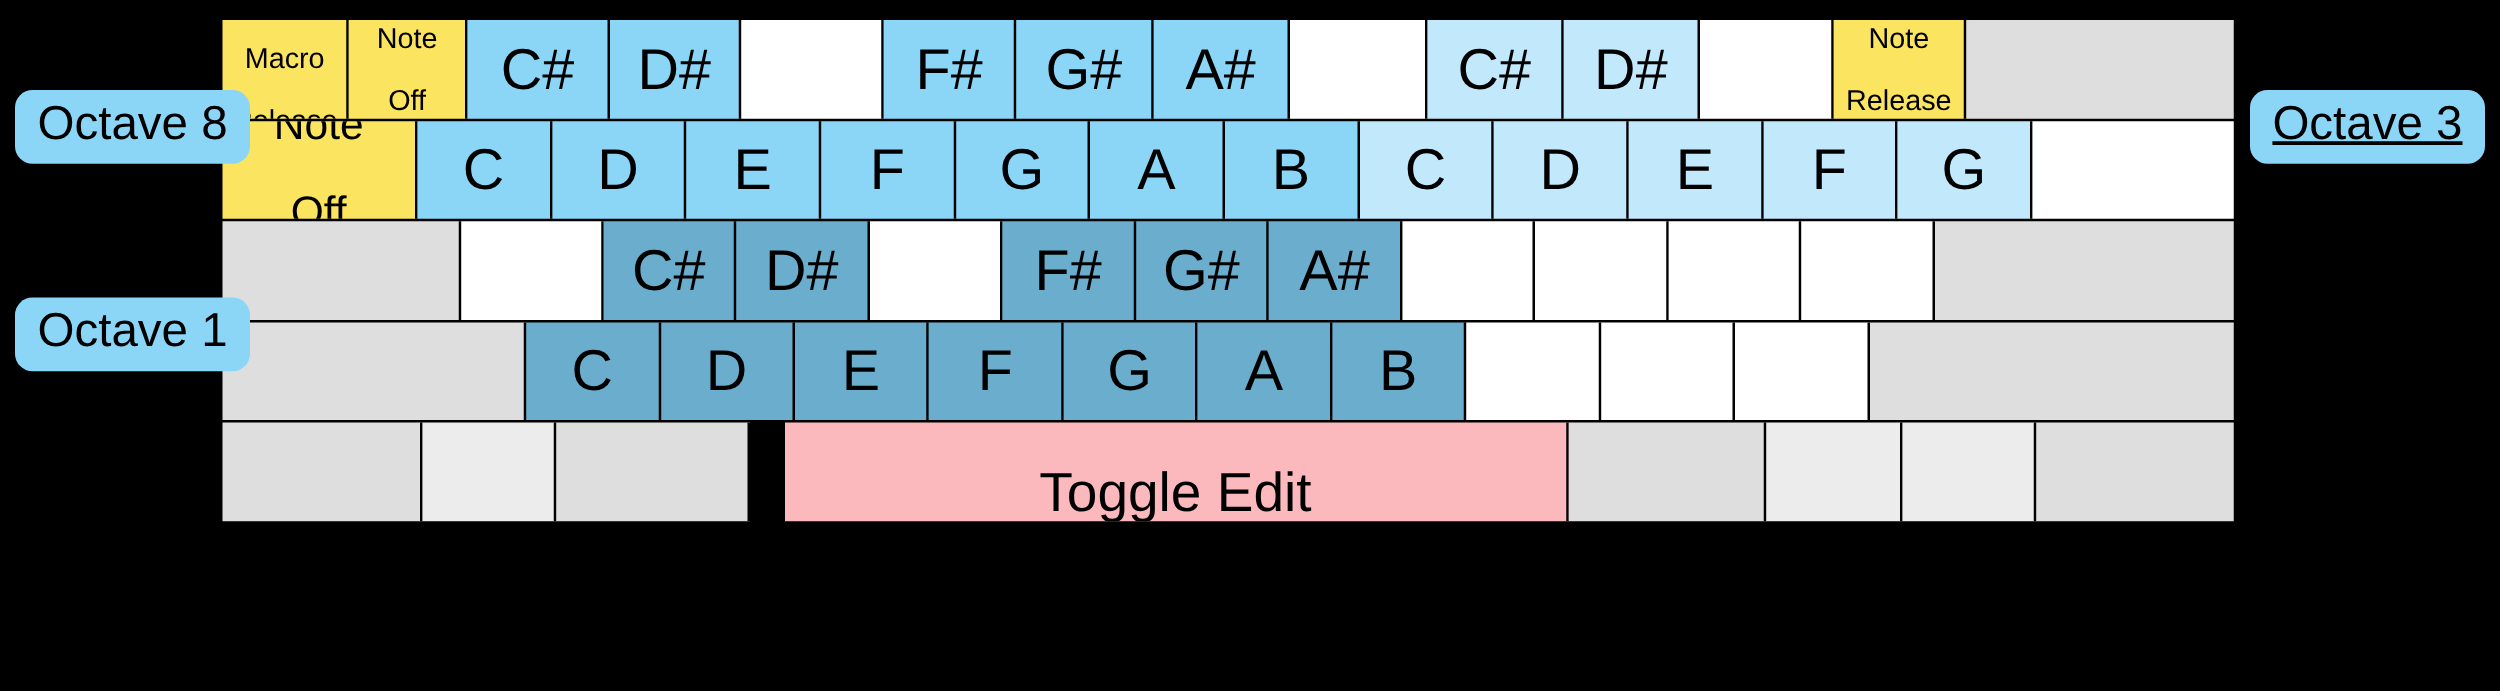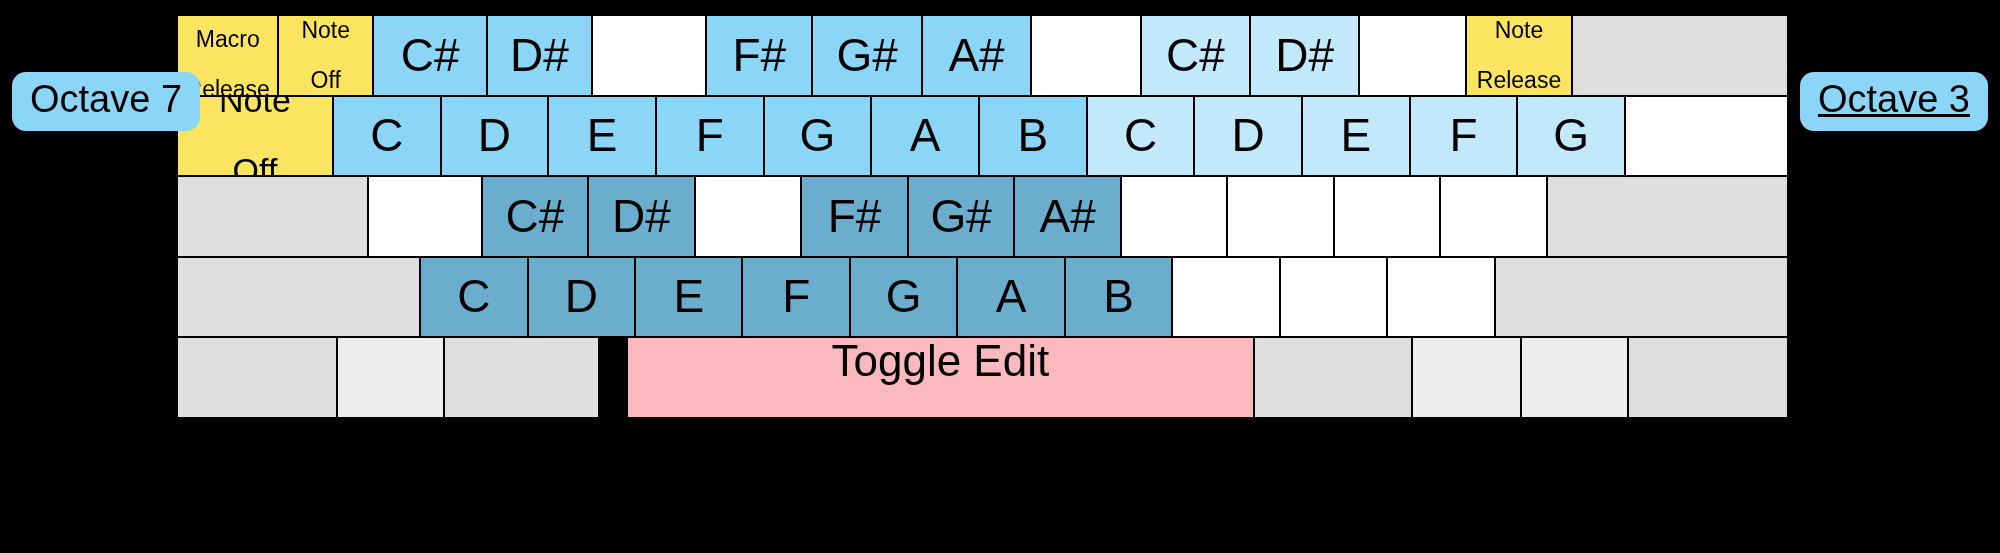--- a/index.html
+++ b/index.html
@@ -74,21 +74,21 @@
   #pill-oct1{left:12px;  top:238px; }
   #pill-oct3{right:12px; top:72px;text-decoration:underline;  }
 </style>
 </head>
 <body>
 
 <div id="stage">
 
   <div class="kbd" id="keyboard">
       <div class="krow">
-        <div class="key k-yellow t-sm" style="flex-grow: 1; flex-basis: 0px; display: flex; padding-top: 18px; align-items: center; flex-direction: column; justify-content: center;">
+        <div class="key k-yellow t-sm" style="flex-grow: 1; flex-basis: 0px; display: flex; padding-top: 18px; align-items: center; flex-direction: column; justify-content: space-between;">
           <span>Macro</span>
           <br>
           <span>Release</span>
         </div>
         <div class="key k-yellow t-sm" style="flex-grow: 0.93; flex-basis: 0px; display: flex; padding-top: 0px; align-items: center; flex-direction: column; justify-content: center;">
           <span>Note</span>
           <br>
           <span>Off</span>
         </div>
         <div class="key k-blue t-xl" style="flex-grow: 1.13; flex-basis: 0px; display: flex; padding-top: 0px; align-items: center; flex-direction: column; justify-content: center;">
@@ -216,26 +216,27 @@
         </div>
         <div class="key k-white t-md" style="flex-grow: 1.05; flex-basis: 0px;"></div>
         <div class="key k-white t-md" style="flex-grow: 1.05; flex-basis: 0px;"></div>
         <div class="key k-white t-md" style="flex-grow: 1.05; flex-basis: 0px;"></div>
         <div class="key k-gray t-md" style="flex-grow: 2.9; flex-basis: 0px;"></div>
       </div>
       <div class="krow">
         <div class="key k-gray t-md" style="flex-grow: 1.62; flex-basis: 0px;"></div>
         <div class="key k-gray2 t-md" style="flex-grow: 1.07; flex-basis: 0px;"></div>
         <div class="key k-gray t-md" style="flex-grow: 1.57; flex-basis: 0px;"></div>
-        <div class="key k-pink t-lg" style="flex-grow: 6.4; flex-basis: 0px; display: flex; padding-top: 0px; align-items: center; flex-direction: column; justify-content: flex-start; margin-left: 28px;">
+        <div class="key k-pink t-lg" style="flex-grow: 6.4; flex-basis: 0px; display: flex; padding-top: 0px; align-items: center; flex-direction: column; justify-content: flex-end; margin-left: 28px;">
           <span>Toggle Edit</span>
         </div>
         <div class="key k-gray t-md" style="flex-grow: 1.6; flex-basis: 0px;"></div>
         <div class="key k-gray2 t-md" style="flex-grow: 1.1; flex-basis: 0px;"></div>
         <div class="key k-gray2 t-md" style="flex-grow: 1.07; flex-basis: 0px;"></div>
         <div class="key k-gray t-md" style="flex-grow: 1.62; flex-basis: 0px;"></div>
       </div>
     </div>
 
-  <div class="pill" id="pill-oct2">Octave 7</div>
+  <div class="pill" id="pill-oct2">Octave 8</div>
+  <div class="pill" id="pill-oct1">Octave 1</div>
   <div class="pill" id="pill-oct3">Octave 3</div>
 
 </div>
 
 </body></html>

